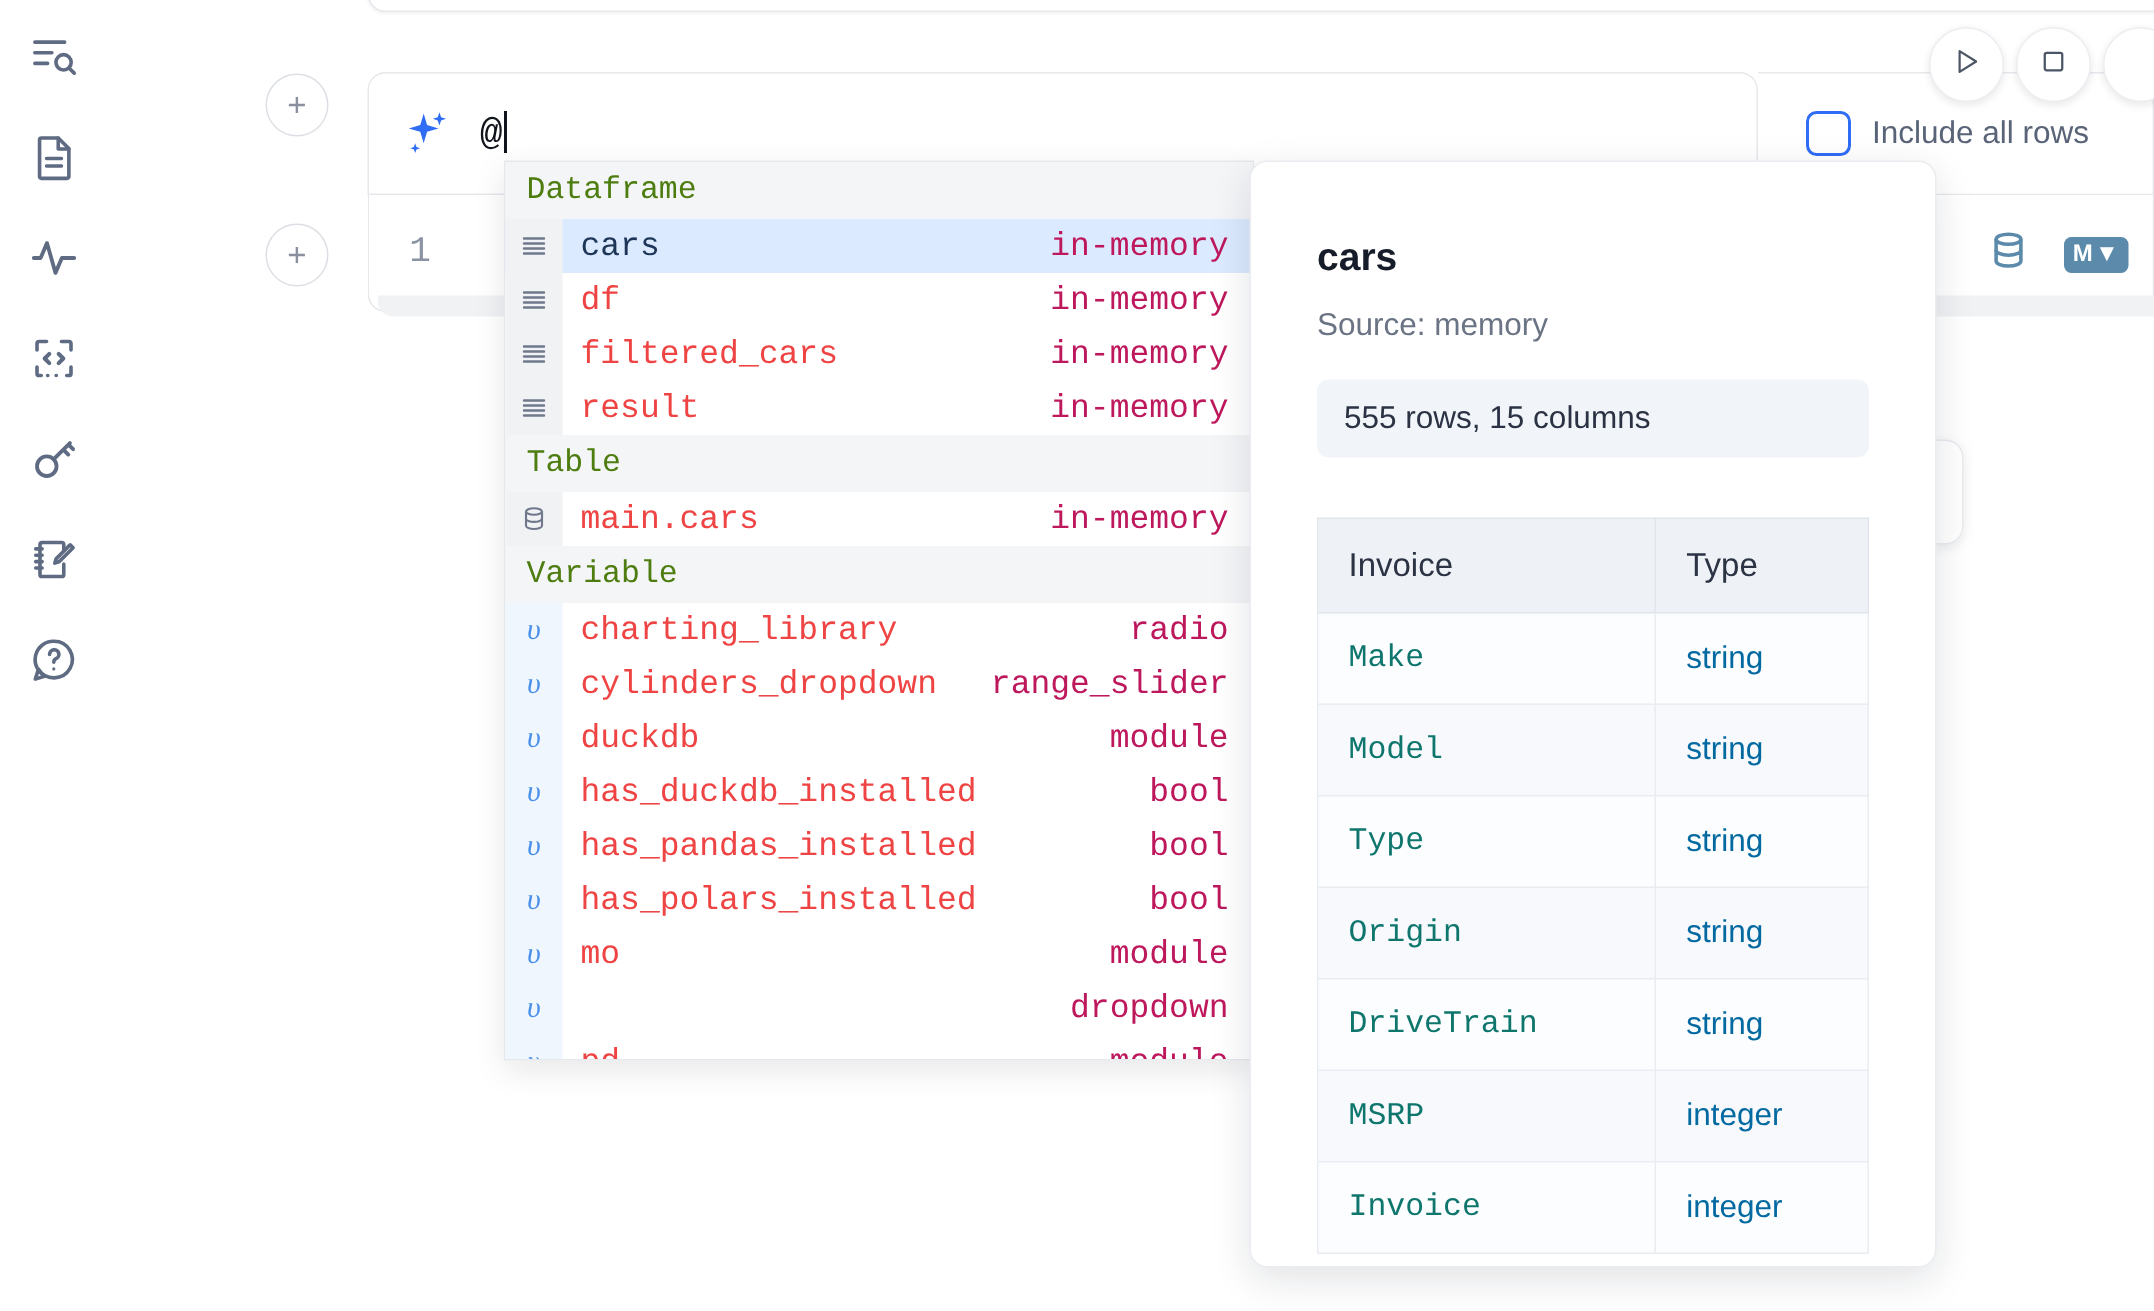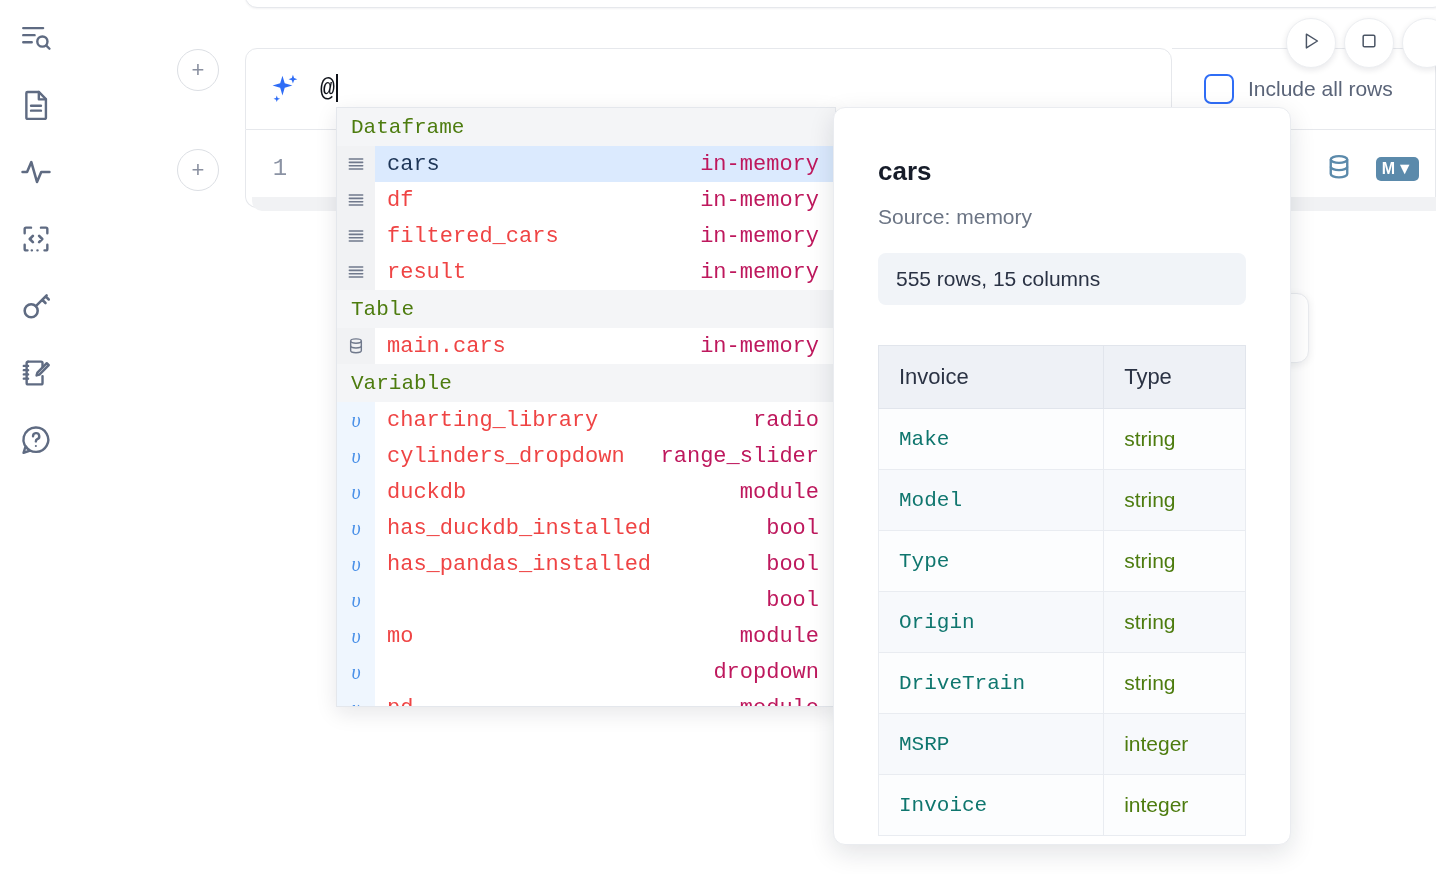--- a/index.html
+++ b/index.html
@@ -177,21 +177,21 @@
     font-size: 22px; color: #2b3344; padding: 18px 20px;
     border: 1px solid #e1e5ec;
   }
   .d-table td {
     padding: 18px 20px; border: 1px solid #e9ecf1; font-size: 21px;
     background: #fcfdfe;
   }
   .d-table td.col {
     font-family: "Liberation Mono", monospace; color: #0f766e; font-size: 21px;
   }
-  .d-table td.typ { color: #4d7c0f; }
+  .d-table td.typ { color: #0369a1; }
   .d-table tr:nth-child(even) td { background: #f7f9fc; }
 </style>
 </head>
 <body>
 
 <div id="root">
 
   <div class="rail">
     <div class="rail-btn">
       <span>
@@ -393,20 +393,21 @@
         <span class="ac-name">has_duckdb_installed</span>
         <span class="ac-kind">bool</span>
       </div>
       <div class="ac-row">
         <span class="ac-gutter var">υ</span>
         <span class="ac-name">has_pandas_installed</span>
         <span class="ac-kind">bool</span>
       </div>
       <div class="ac-row">
         <span class="ac-gutter var">υ</span>
+        <span class="ac-name">has_polars_installed</span>
         <span class="ac-kind">bool</span>
       </div>
       <div class="ac-row">
         <span class="ac-gutter var">υ</span>
         <span class="ac-name">mo</span>
         <span class="ac-kind">module</span>
       </div>
       <div class="ac-row">
         <span class="ac-gutter var">υ</span>
         <span class="ac-kind">dropdown</span>

